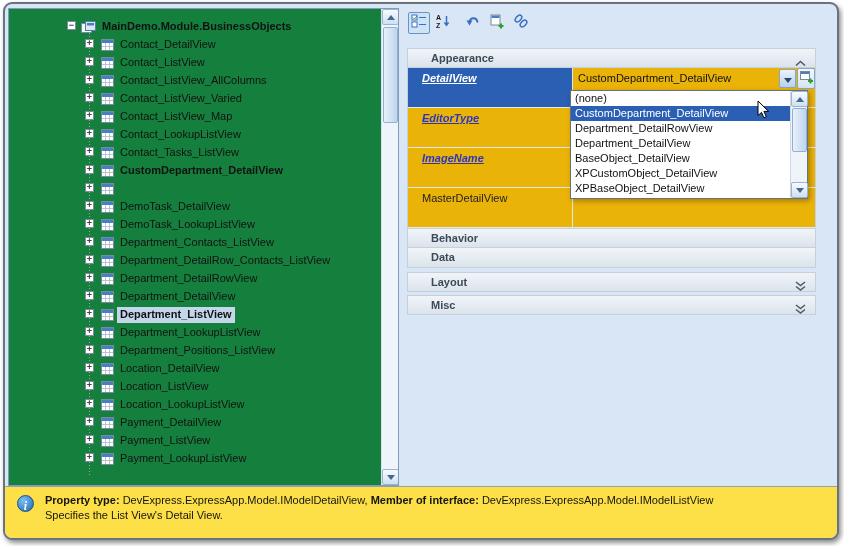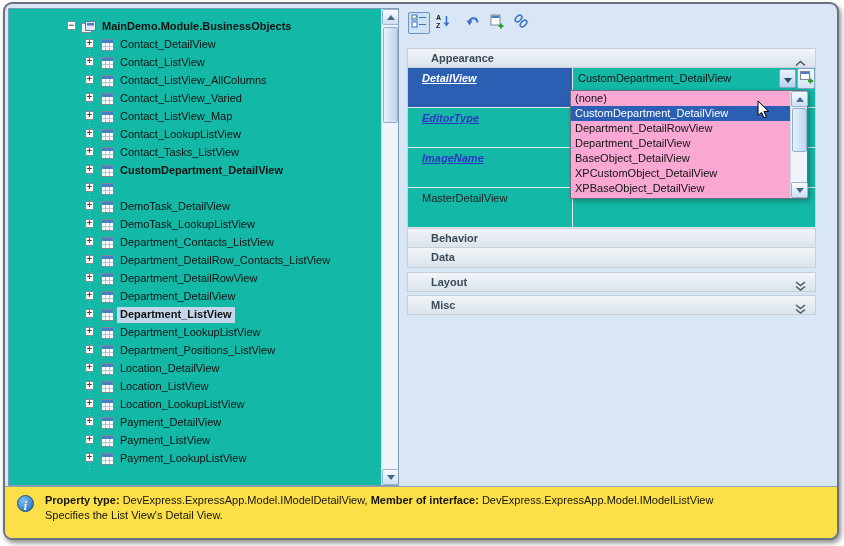--- a/index.html
+++ b/index.html
@@ -4,21 +4,21 @@
 <style>
   *{box-sizing:border-box;margin:0;padding:0}
   html,body{width:844px;height:546px;overflow:hidden;background:#fff;
     font-family:"Liberation Sans",sans-serif;}
   .window{position:absolute;left:3px;top:2px;width:836px;height:538px;
     background:#d9e6f5;border:2px solid #68737f;border-radius:9px;
     box-shadow:2px 3px 5px rgba(0,0,0,.45);overflow:hidden}
 
   
   .tree-panel{position:absolute;left:3px;top:4px;width:391px;height:478px;
-    background:#14b8a6;border:1px solid #7f9db9;overflow:hidden}
+    background:#15803d;border:1px solid #7f9db9;overflow:hidden}
   .connector{position:absolute;left:80px;top:24px;width:1px;height:442px;
     background:repeating-linear-gradient(to bottom,#9aa8b6 0 1px,transparent 1px 3px)}
   .tree-row{position:relative;height:18px;line-height:18px;white-space:nowrap;font-size:11px}
   .tree-row.root{margin-top:8px;padding-left:90px}
   .tree-items .tree-row{padding-left:108px}
   .plusbox{position:absolute;width:9px;height:9px;top:4px;border:1px solid #7f8c98;
     background:#fff;z-index:2}
   .tree-row.root .plusbox{left:58px}
   .tree-items .plusbox{left:76px}
   .plusbox::before{content:"+";position:absolute;left:0;top:-1px;width:7px;height:7px;
@@ -51,40 +51,40 @@
   .tb-btn.pressed{background:#cfe3f7;border-color:#6a93c0}
 
   
   .propgrid{position:absolute;left:402px;top:44px;width:409px;font-size:11px}
   .cat-header{height:20px;background:linear-gradient(#f1f5f9,#dbe3eb);
     border:1px solid #c6d0da;position:relative;line-height:18px;padding-left:23px;
     font-weight:bold;color:#3c4a58}
   .cat-header + .cat-header{border-top:none}
   .chev{position:absolute;right:9px;top:5px}
   .cat-spacer4{height:4px}.cat-spacer3{height:3px}
-  .prow{height:40px;background:#14b8a6;border-left:1px solid #c6d0da;border-right:1px solid #c6d0da;
+  .prow{height:40px;background:#eab308;border-left:1px solid #c6d0da;border-right:1px solid #c6d0da;
     border-bottom:1px solid #e4e8ec;position:relative}
   .plabel{position:absolute;left:0;top:0;width:165px;height:100%;
     border-right:1px solid #e4e8ec;line-height:21px;padding-left:14px;color:#222}
   .prow.link .plabel span{color:#2b35c2;font-weight:bold;font-style:italic;text-decoration:underline}
   .prow.selected .plabel{background:#2b5fb4}
   .prow.selected .plabel span{color:#fff}
   .pvalue{position:absolute;left:166px;right:36px;top:0;bottom:0;line-height:21px;
     padding-left:4px;color:#111;white-space:nowrap;overflow:hidden}
   .combo-btn{position:absolute;right:19px;top:1px;width:17px;height:19px;
     background:linear-gradient(#eaf2fb,#b9d0ea);border:1px solid #86a7ca;border-radius:2px}
   .combo-btn::before{content:"";position:absolute;left:4px;top:8px;
     border-left:4px solid transparent;border-right:4px solid transparent;
     border-top:5px solid #27496d}
   .editor-btn{position:absolute;right:0;top:0;width:18px;height:21px;
     background:linear-gradient(#f4f8fc,#d4e4f4);border:1px solid #86a7ca;border-radius:2px;
     display:flex;align-items:center;justify-content:center}
 
   
-  .dd-popup{position:absolute;left:565px;top:86px;width:238px;height:109px;background:#f9a8d4;
+  .dd-popup{position:absolute;left:565px;top:86px;width:238px;height:109px;background:#ffffff;
     border:1px solid #66727e;z-index:10;box-shadow:2px 2px 5px rgba(0,0,0,.3)}
   .dd-list{position:absolute;left:0;top:0;right:17px;bottom:0;overflow:hidden}
   .dd-item{height:15px;line-height:15px;padding-left:4px;font-size:11px;
     white-space:nowrap;color:#111}
   .dd-item.selected{background:#2b5fb4;color:#fff}
   .dd-scroll{position:absolute;right:0;top:0;bottom:0;width:17px;background:#eef4fa;
     border-left:1px solid #d0d8e0}
   .dd-scroll .scroll-thumb{top:17px;height:44px}
 
   .cursor{position:absolute;left:752px;top:96px;z-index:20}

